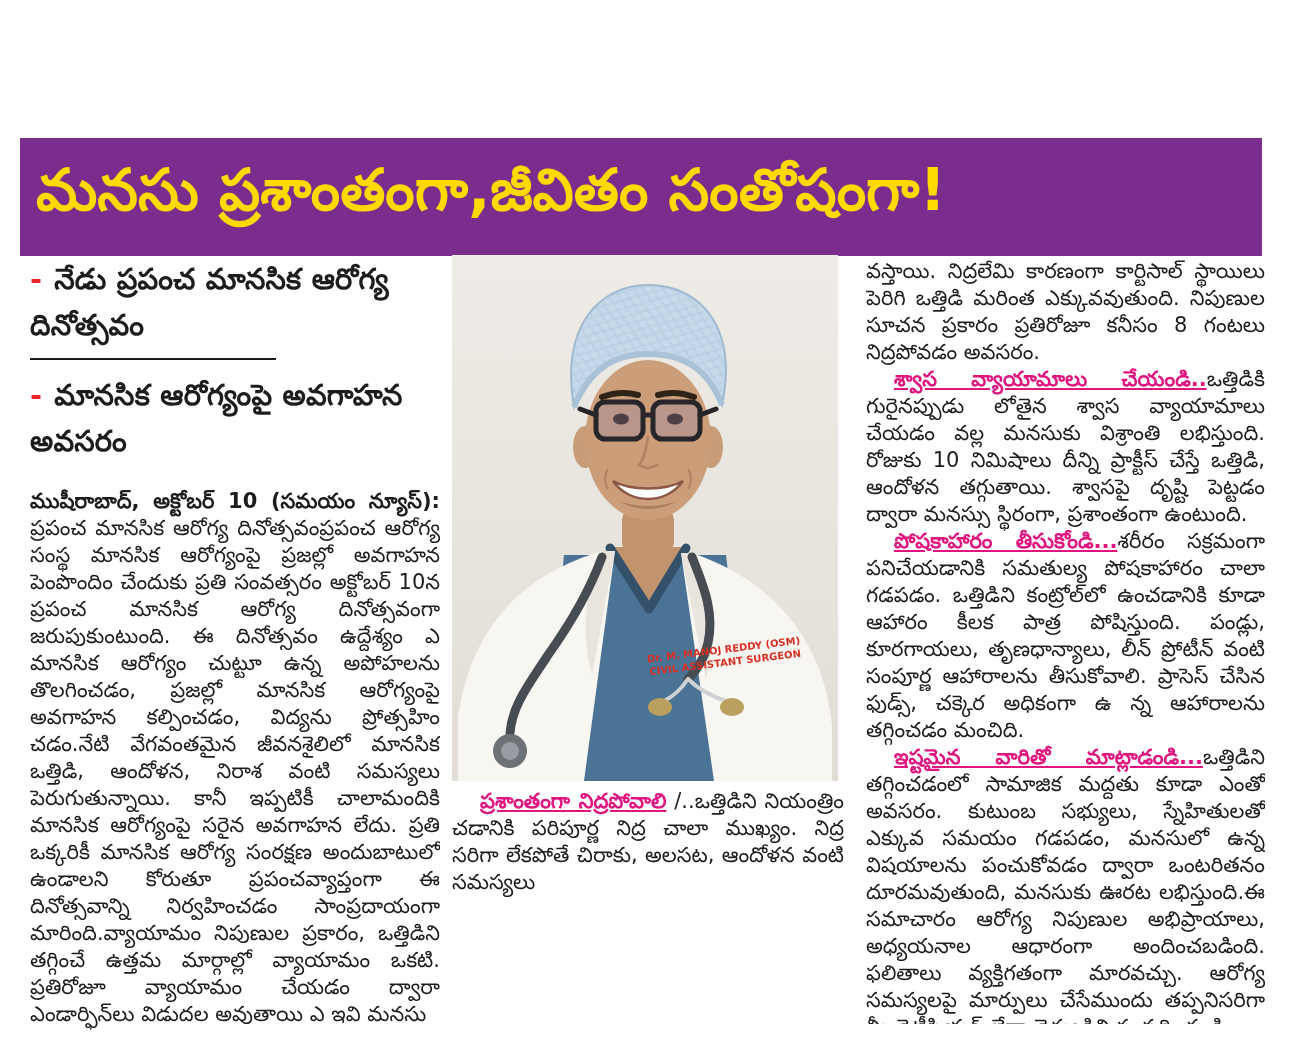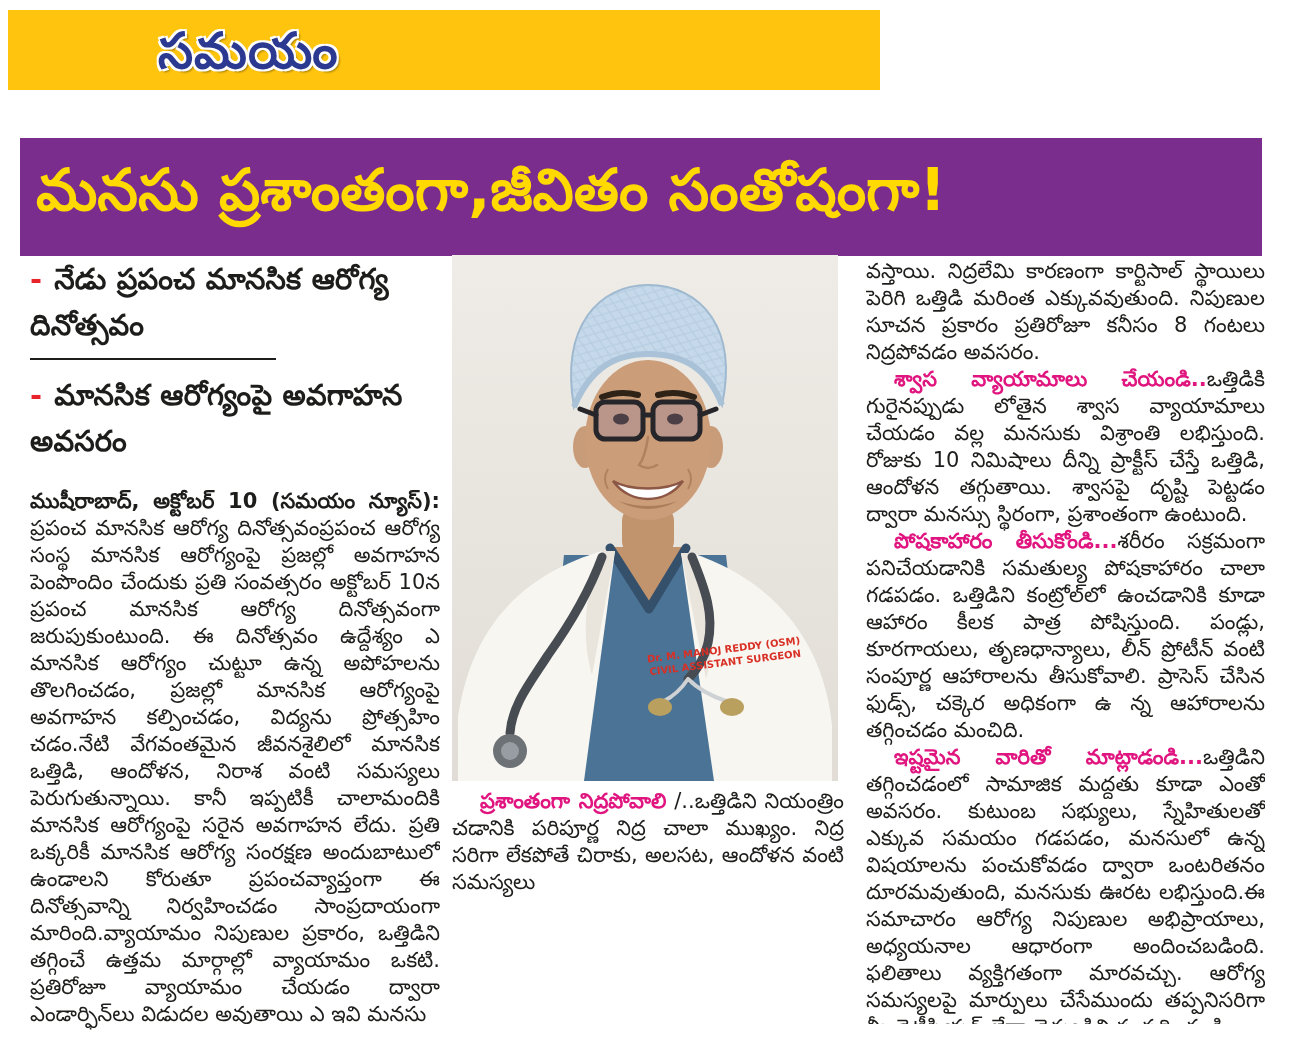--- a/index.html
+++ b/index.html
@@ -44,31 +44,28 @@
     margin-top:24px !important;font-size:21px;line-height:27px;text-align:justify;
     word-break:break-word;
   }
   .dateline{font-weight:bold;}
   
   .photo-wrap{position:absolute;left:452px;top:255px;width:386px;height:526px;}
   .photo-wrap svg{display:block;}
   
   .col-mid{left:452px;top:788px;width:392px;height:246px;font-size:21px;line-height:27px;text-align:justify;word-break:break-word;}
   .col-right{left:866px;top:258px;width:399px;height:766px;font-size:21px;line-height:27px;text-align:justify;word-break:break-word;}
-  .lead-pink{color:var(--lead-pink,#e0157f);font-weight:bold;}
+  .lead-pink{color:var(--lead-pink,#e0157f);font-weight:bold;text-decoration:underline;}
   .p-indent{text-indent:28px;}
 </style>
 </head>
 <body>
 
 <div class="page">
 
-  <div class="banner-yellow">
-    <div class="logo">సమయం</div>
-  </div>
 
   <div class="headline-bar">
     <div class="headline-text">మనసు ప్రశాంతంగా,జీవితం సంతోషంగా!</div>
   </div>
 
   <div class="col col-left">
     <p class="bullet"><span class="dash">-</span><span>నేడు ప్రపంచ మానసిక ఆరోగ్య దినోత్సవం</span></p>
     <div class="bullet-divider"></div>
     <p class="bullet"><span class="dash">-</span><span>మానసిక ఆరోగ్యంపై అవగాహన అవసరం</span></p>
     <p class="body-text"><span class="dateline">ముషీరాబాద్, అక్టోబర్ 10 (సమయం న్యూస్):</span><span> ప్రపంచ మానసిక ఆరోగ్య దినోత్సవంప్రపంచ ఆరోగ్య సంస్థ మానసిక ఆరోగ్యంపై ప్రజల్లో అవగాహన పెంపొందిం చేందుకు ప్రతి సంవత్సరం అక్టోబర్ 10న ప్రపంచ మానసిక ఆరోగ్య దినోత్సవంగా జరుపుకుంటుంది. ఈ దినోత్సవం ఉద్దేశ్యం ఎ మానసిక ఆరోగ్యం చుట్టూ ఉన్న అపోహలను తొలగించడం, ప్రజల్లో మానసిక ఆరోగ్యంపై అవగాహన కల్పించడం, విద్యను ప్రోత్సహిం చడం.నేటి వేగవంతమైన జీవనశైలిలో మానసిక ఒత్తిడి, ఆందోళన, నిరాశ వంటి సమస్యలు పెరుగుతున్నాయి. కానీ ఇప్పటికీ చాలామందికి మానసిక ఆరోగ్యంపై సరైన అవగాహన లేదు. ప్రతి ఒక్కరికీ మానసిక ఆరోగ్య సంరక్షణ అందుబాటులో ఉండాలని కోరుతూ ప్రపంచవ్యాప్తంగా ఈ దినోత్సవాన్ని నిర్వహించడం సాంప్రదాయంగా మారింది.వ్యాయామం నిపుణుల ప్రకారం, ఒత్తిడిని తగ్గించే ఉత్తమ మార్గాల్లో వ్యాయామం ఒకటి. ప్రతిరోజూ వ్యాయామం చేయడం ద్వారా ఎండార్ఫిన్‌లు విడుదల అవుతాయి ఎ ఇవి మనసు</span></p>

